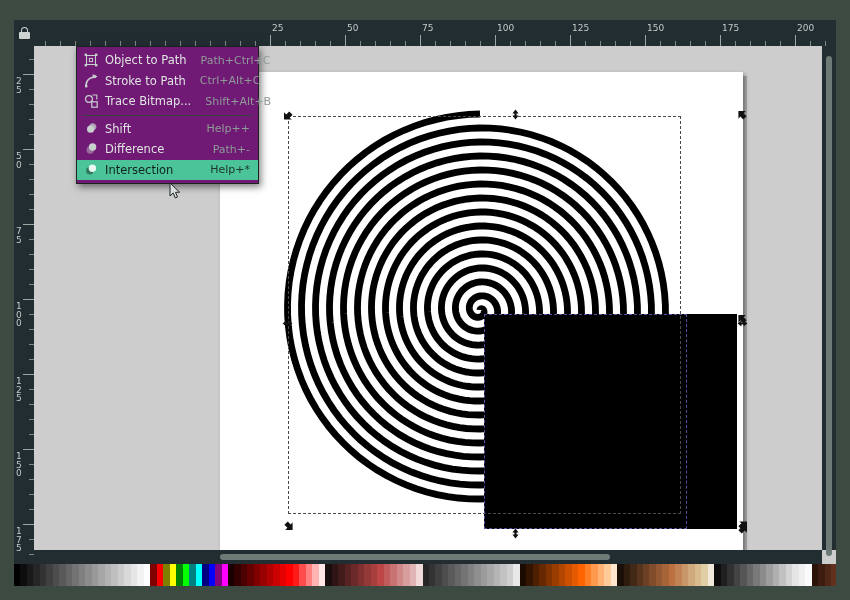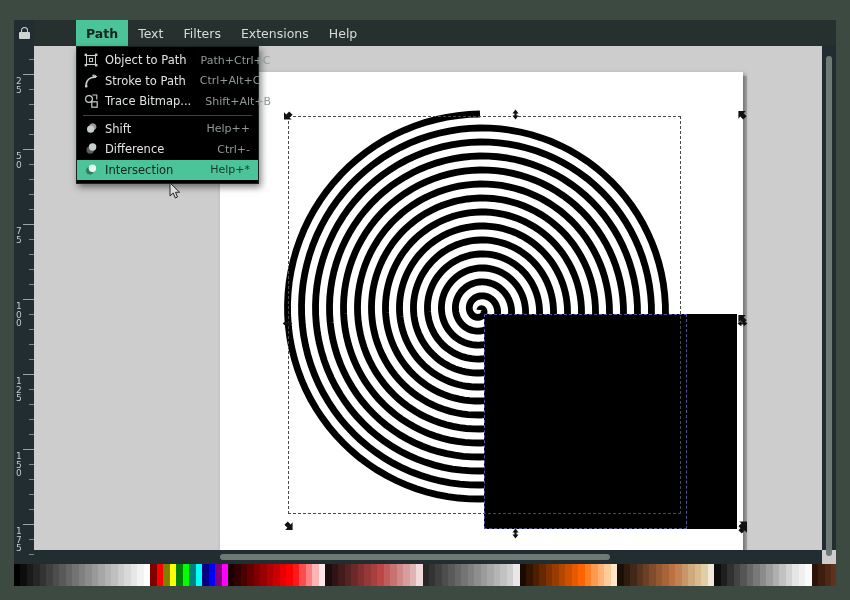--- a/index.html
+++ b/index.html
@@ -193,21 +193,21 @@
     align-items: stretch;
     z-index: 35;
   }
   .swatch { flex: 0 0 auto; width: 10px; height: 22px; }
 
   
   .dropdown {
     position: absolute;
     left: 62px; top: 26px;
     width: 183px;
-    background: #000000;
+    background: #701a75;
     border: 1px solid #1b2321;
     padding: 3px 0;
     z-index: 60;
     box-shadow: 2px 3px 7px rgba(0,0,0,0.5);
   }
   .dd-item {
     height: 20.5px;
     display: flex; align-items: center;
     padding: 0 8px 0 6px;
     color: #dfe4e1;
@@ -580,40 +580,20 @@
         <div class="swatch" style="background: rgb(211, 211, 211); width: 6.489px;"></div>
         <div class="swatch" style="background: rgb(229, 229, 229); width: 6.489px;"></div>
         <div class="swatch" style="background: rgb(240, 240, 240); width: 6.489px;"></div>
         <div class="swatch" style="background: rgb(250, 250, 250); width: 6.489px;"></div>
         <div class="swatch" style="background: rgb(43, 19, 8); width: 6.489px;"></div>
         <div class="swatch" style="background: rgb(61, 29, 15); width: 6.489px;"></div>
         <div class="swatch" style="background: rgb(79, 39, 22); width: 6.489px;"></div>
         <div class="swatch" style="background: rgb(97, 49, 29); width: 6.489px;"></div>
       </div>
 
-    <div class="menubar">
-      <div class="menu-spacer"></div>
-      <div id="menubar-items" style="display:flex;">
-          <div class="menu-item active">
-            <span>Path</span>
-          </div>
-          <div class="menu-item">
-            <span>Text</span>
-          </div>
-          <div class="menu-item">
-            <span>Filters</span>
-          </div>
-          <div class="menu-item">
-            <span>Extensions</span>
-          </div>
-          <div class="menu-item">
-            <span>Help</span>
-          </div>
-        </div>
-    </div>
 
     <div class="dropdown" id="dropdown">
         <div class="dd-item">
           <span class="dd-ico">
             <svg width="14" height="14" viewBox="0 0 14 14">
               <rect x="2.5" y="2.5" width="9" height="9" fill="none" stroke="#c8d0cd" stroke-width="1.1"></rect>
               <rect x="5.4" y="5.4" width="3.2" height="3.2" fill="none" stroke="#c8d0cd" stroke-width="1"></rect>
               <rect x="0.6" y="0.6" width="2.4" height="2.4" fill="#c8d0cd"></rect>
               <rect x="11" y="0.6" width="2.4" height="2.4" fill="#c8d0cd"></rect>
               <rect x="0.6" y="11" width="2.4" height="2.4" fill="#c8d0cd"></rect>
@@ -658,21 +638,21 @@
           <span class="dd-accel">Help++</span>
         </div>
         <div class="dd-item">
           <span class="dd-ico">
             <svg width="14" height="14" viewBox="0 0 14 14">
               <circle cx="6.2" cy="8" r="3.7" fill="#c8d0cd" opacity="0.45"></circle>
               <circle cx="8.6" cy="5" r="3.7" fill="#c8d0cd"></circle>
             </svg>
           </span>
           <span class="dd-label">Difference</span>
-          <span class="dd-accel">Ctrl+-</span>
+          <span class="dd-accel">Path+-</span>
         </div>
         <div class="dd-item sel">
           <span class="dd-ico">
             <svg width="14" height="14" viewBox="0 0 14 14">
               <circle cx="5.8" cy="7.8" r="3.7" fill="#1a3a30" opacity="0.55"></circle>
               <circle cx="8.4" cy="5.2" r="3.7" fill="#eafaf3"></circle>
             </svg>
           </span>
           <span class="dd-label">Intersection</span>
           <span class="dd-accel">Help+*</span>

